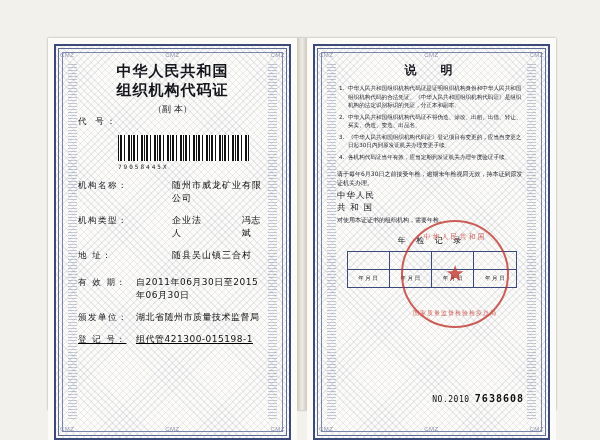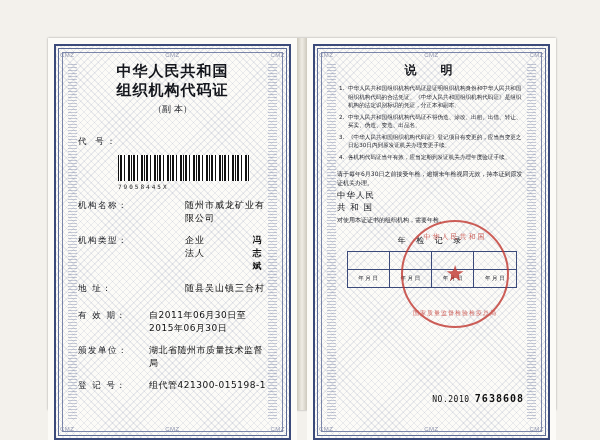--- a/index.html
+++ b/index.html
@@ -131,21 +131,21 @@
     color: #14161c;
   }
   .title-sub {
     font-size: 9px;
     margin-top: 3px;
     color: #1a1c22;
   }
   .code-row {
     display: flex;
     align-items: flex-end;
-    margin-top: 20px;
+    margin-top: 0;
   }
   .field-label {
     font-size: 8.5px;
     color: #15171d;
     white-space: nowrap;
     letter-spacing: 3px;
   }
   .code-value {
     font-family: "DejaVu Sans Mono", monospace;
     font-size: 14px;
@@ -166,39 +166,37 @@
     margin-left: 40px;
     font-family: "DejaVu Sans Mono", monospace;
     font-size: 6px;
     letter-spacing: 2px;
     color: #222;
   }
   .info-row {
     display: flex;
     align-items: baseline;
     margin-top: 9px;
-    gap: 13px;
   }
   .info-label {
     font-size: 8.5px;
     color: #15171d;
     width: 58px;
     letter-spacing: 1.5px;
     flex: none;
   }
   .info-value {
     font-size: 9px;
     color: #111;
     border-bottom: 0px solid transparent;
     letter-spacing: 0.5px;
   }
   .info-value.wide { letter-spacing: 1px; padding-left: 36px; }
   .two-col .sec {
     margin-left: 34px;
-    font-weight: bold;
   }
   .validity {
     margin-top: 14px;
   }
 
   
   .notice-title {
     text-align: center;
     font-size: 12px;
     font-weight: bold;
@@ -317,21 +315,21 @@
     font-family: "DejaVu Sans Mono", monospace;
     font-size: 8px;
     color: #111;
     letter-spacing: 0.5px;
   }
   .serial .num {
     font-size: 10px;
     font-weight: bold;
     letter-spacing: 1px;
   }
-  .reg-row { margin-top: 9px; }
+  .reg-row { margin-top: 9px; text-decoration: underline; }
 </style>
 </head>
 <body>
 
 <div class="scan">
   <div class="spread">
 
     <div class="page left">
       <div class="frame-outer"></div>
       <div class="frame-mid"></div>

